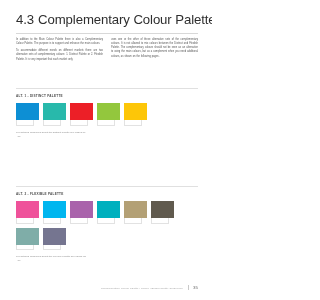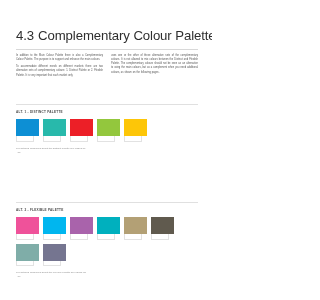--- a/index.html
+++ b/index.html
@@ -10,21 +10,21 @@
   body {
     width: 212px;
     height: 300px;
     overflow: hidden;
     font-family: "Liberation Sans", sans-serif;
     color: #3b3b3b;
     position: relative;
   }
   .page {
     position: absolute;
-    left: 0; top: 16px;
+    left: 0; top: 0;
     width: 212px;
     height: 244px;
     background: #ffffff;
   }
   
   .title-block {
     position: absolute;
     left: 16px;
     top: 13px;
     width: 182px;

